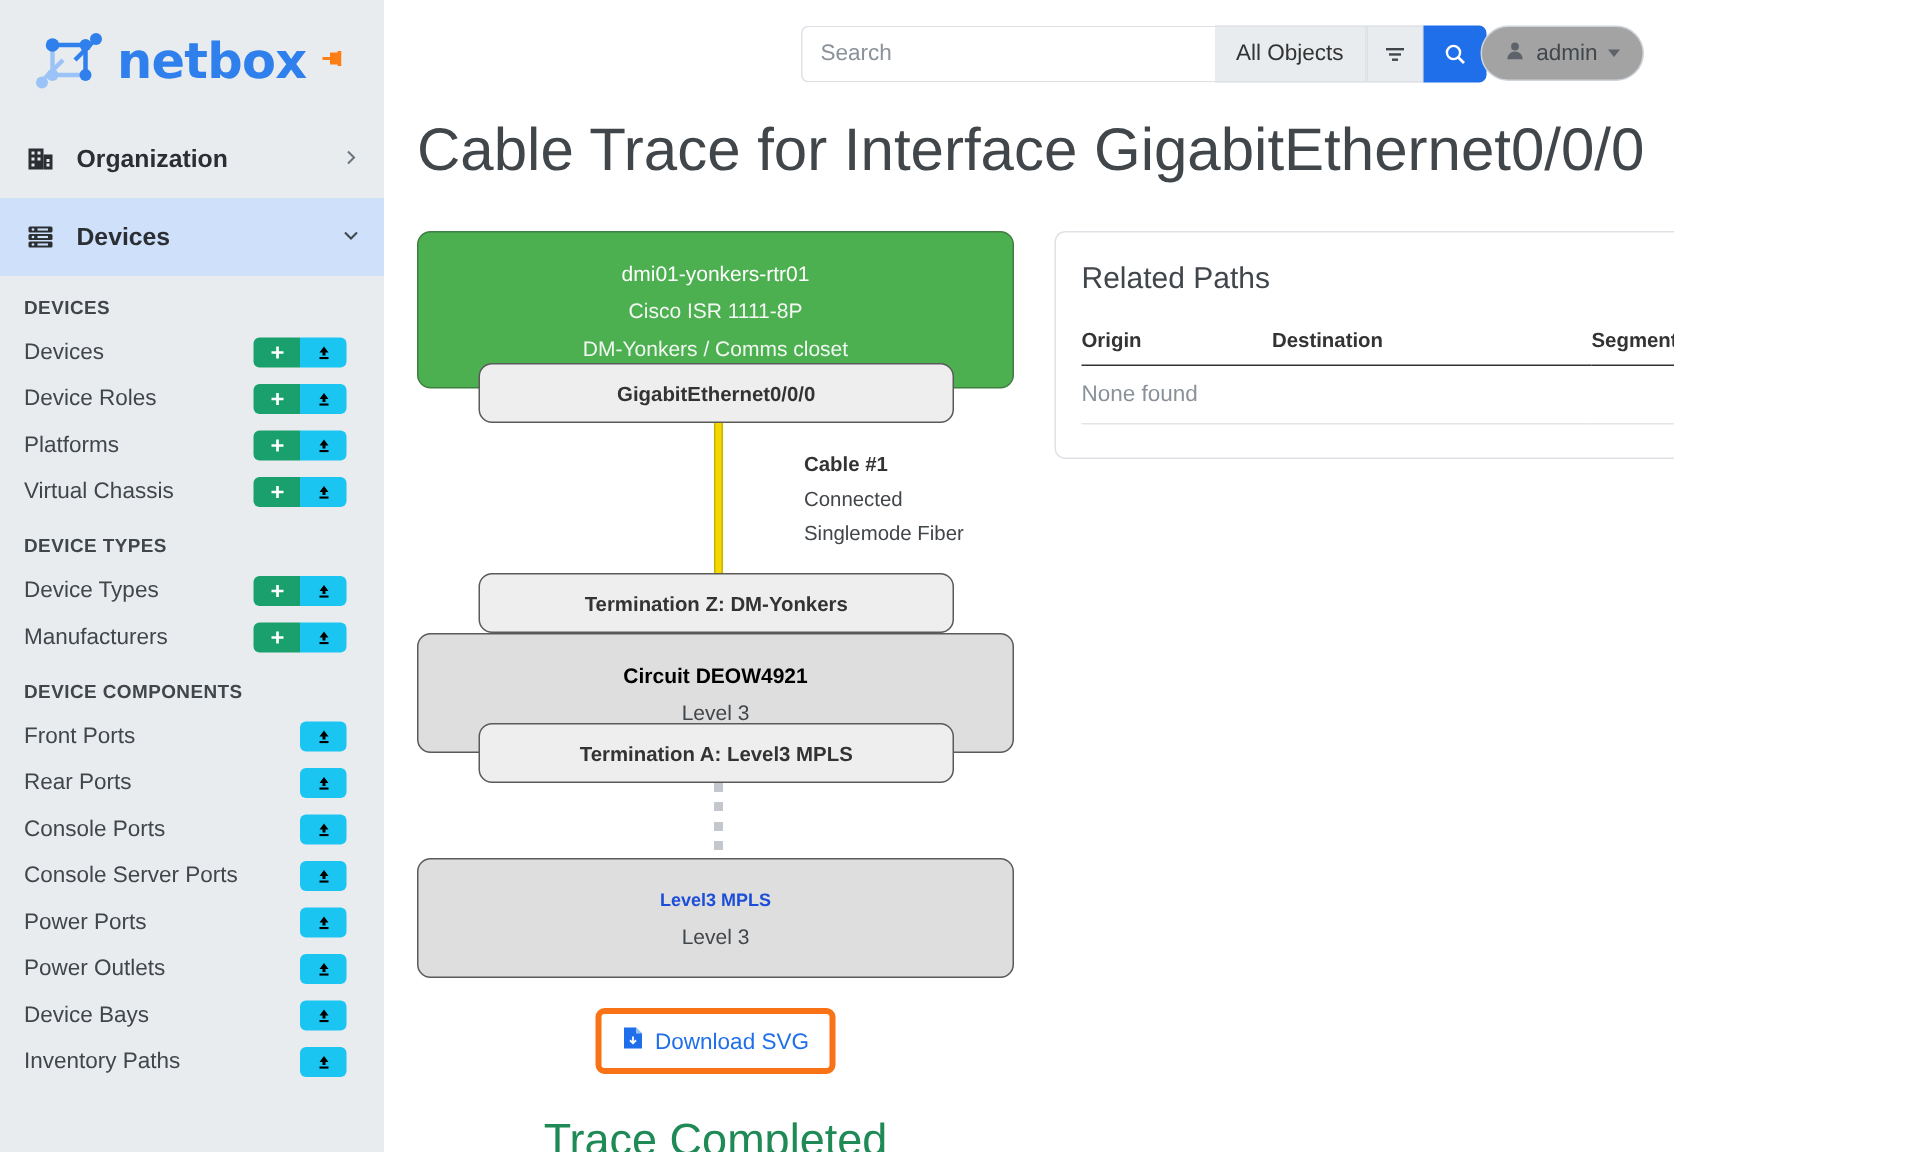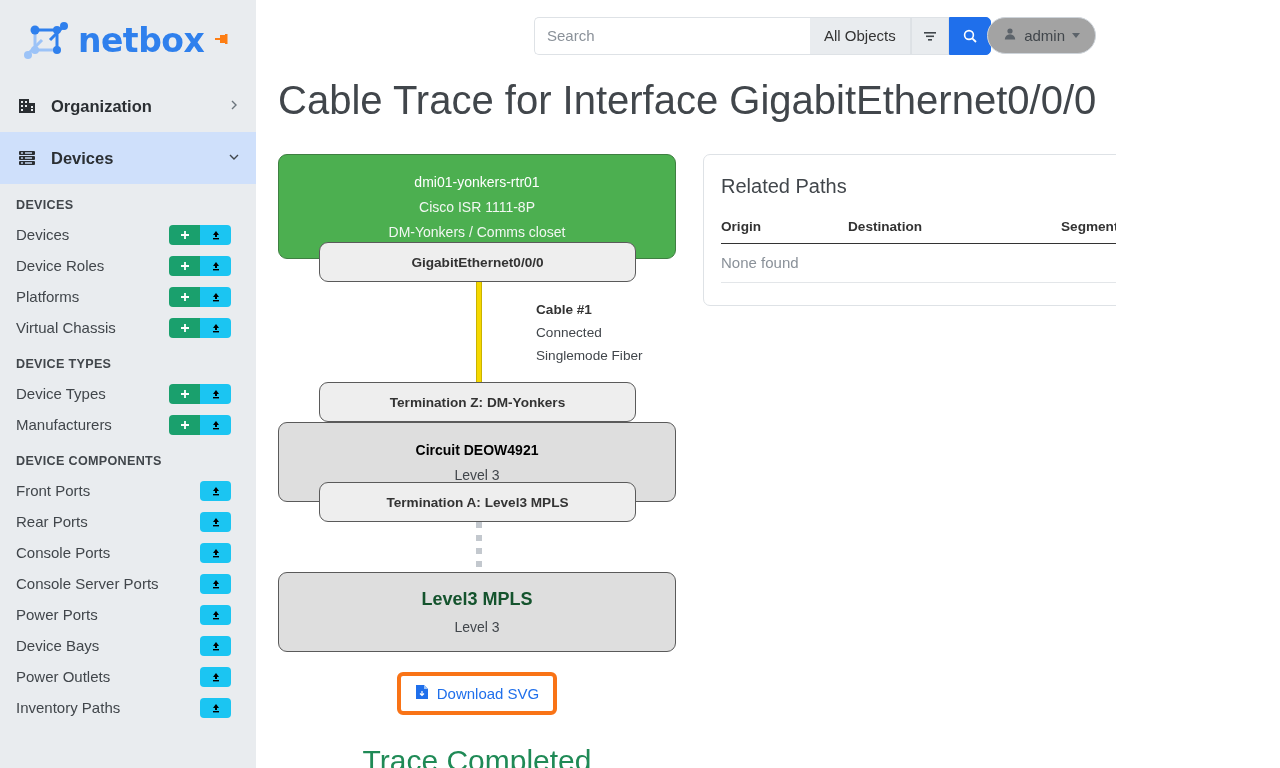--- a/index.html
+++ b/index.html
@@ -176,21 +176,21 @@
   .circuit {
     left: 0; top: 268px; width: 398px; height: 80px;
     background: #dedede; border-color: #5a5a5a;
   }
   .circuit .c1 { font-size: 14px; font-weight: 700; color: #000000; margin-bottom: 9px; }
   .circuit .c2 { font-size: 14px; color: #41464b; }
   .provider {
     left: 0; top: 418px; width: 398px; height: 80px;
     background: #dedede; border-color: #5a5a5a;
   }
-  .provider .p1 { font-size: 18px; font-weight: 700; color: #14532d; margin-bottom: 9px; }
+  .provider .p1 { font-size: 12px; font-weight: 700; color: #1d4ed8; margin-bottom: 9px; }
   .provider .p2 { font-size: 14px; color: #41464b; }
 
   .cable-line {
     position: absolute;
     left: 198px; top: 128px;
     width: 6px; height: 100px;
     background: #f5d800;
     border-left: 1px solid #c9b200;
     border-right: 1px solid #c9b200;
   }
@@ -471,32 +471,32 @@
       <span class="btn-grp">
         <button class="mini-btn mini-up solo">
             <svg width="12" height="12" viewBox="0 0 12 12">
               <path d="M6 2 L9 6 H7 V8 H5 V6 H3 Z" fill="#000"></path>
               <rect x="3" y="9" width="6" height="1.4" fill="#000"></rect>
             </svg>
           </button>
       </span>
     </div>
     <div class="nav-item">
+      <span class="label">Power Outlets</span>
+      <span class="btn-grp">
+        <button class="mini-btn mini-up solo">
+            <svg width="12" height="12" viewBox="0 0 12 12">
+              <path d="M6 2 L9 6 H7 V8 H5 V6 H3 Z" fill="#000"></path>
+              <rect x="3" y="9" width="6" height="1.4" fill="#000"></rect>
+            </svg>
+          </button>
+      </span>
+    </div>
+    <div class="nav-item">
       <span class="label">Device Bays</span>
-      <span class="btn-grp">
-        <button class="mini-btn mini-up solo">
-            <svg width="12" height="12" viewBox="0 0 12 12">
-              <path d="M6 2 L9 6 H7 V8 H5 V6 H3 Z" fill="#000"></path>
-              <rect x="3" y="9" width="6" height="1.4" fill="#000"></rect>
-            </svg>
-          </button>
-      </span>
-    </div>
-    <div class="nav-item">
-      <span class="label">Power Outlets</span>
       <span class="btn-grp">
         <button class="mini-btn mini-up solo">
             <svg width="12" height="12" viewBox="0 0 12 12">
               <path d="M6 2 L9 6 H7 V8 H5 V6 H3 Z" fill="#000"></path>
               <rect x="3" y="9" width="6" height="1.4" fill="#000"></rect>
             </svg>
           </button>
       </span>
     </div>
     <div class="nav-item">

